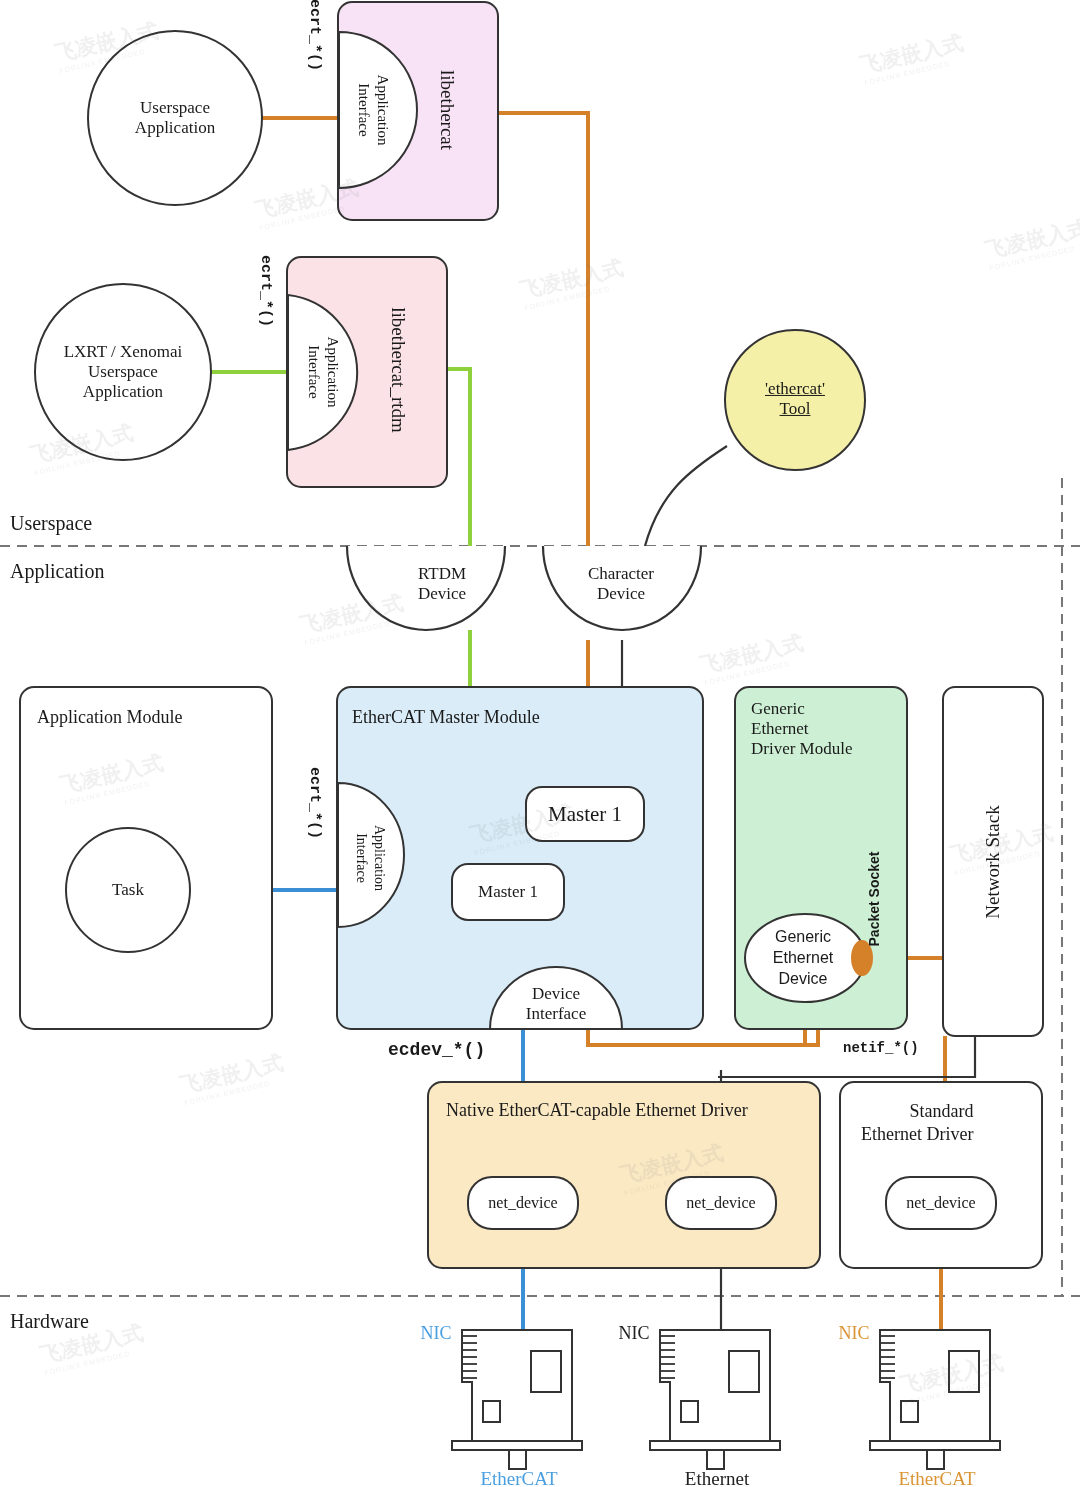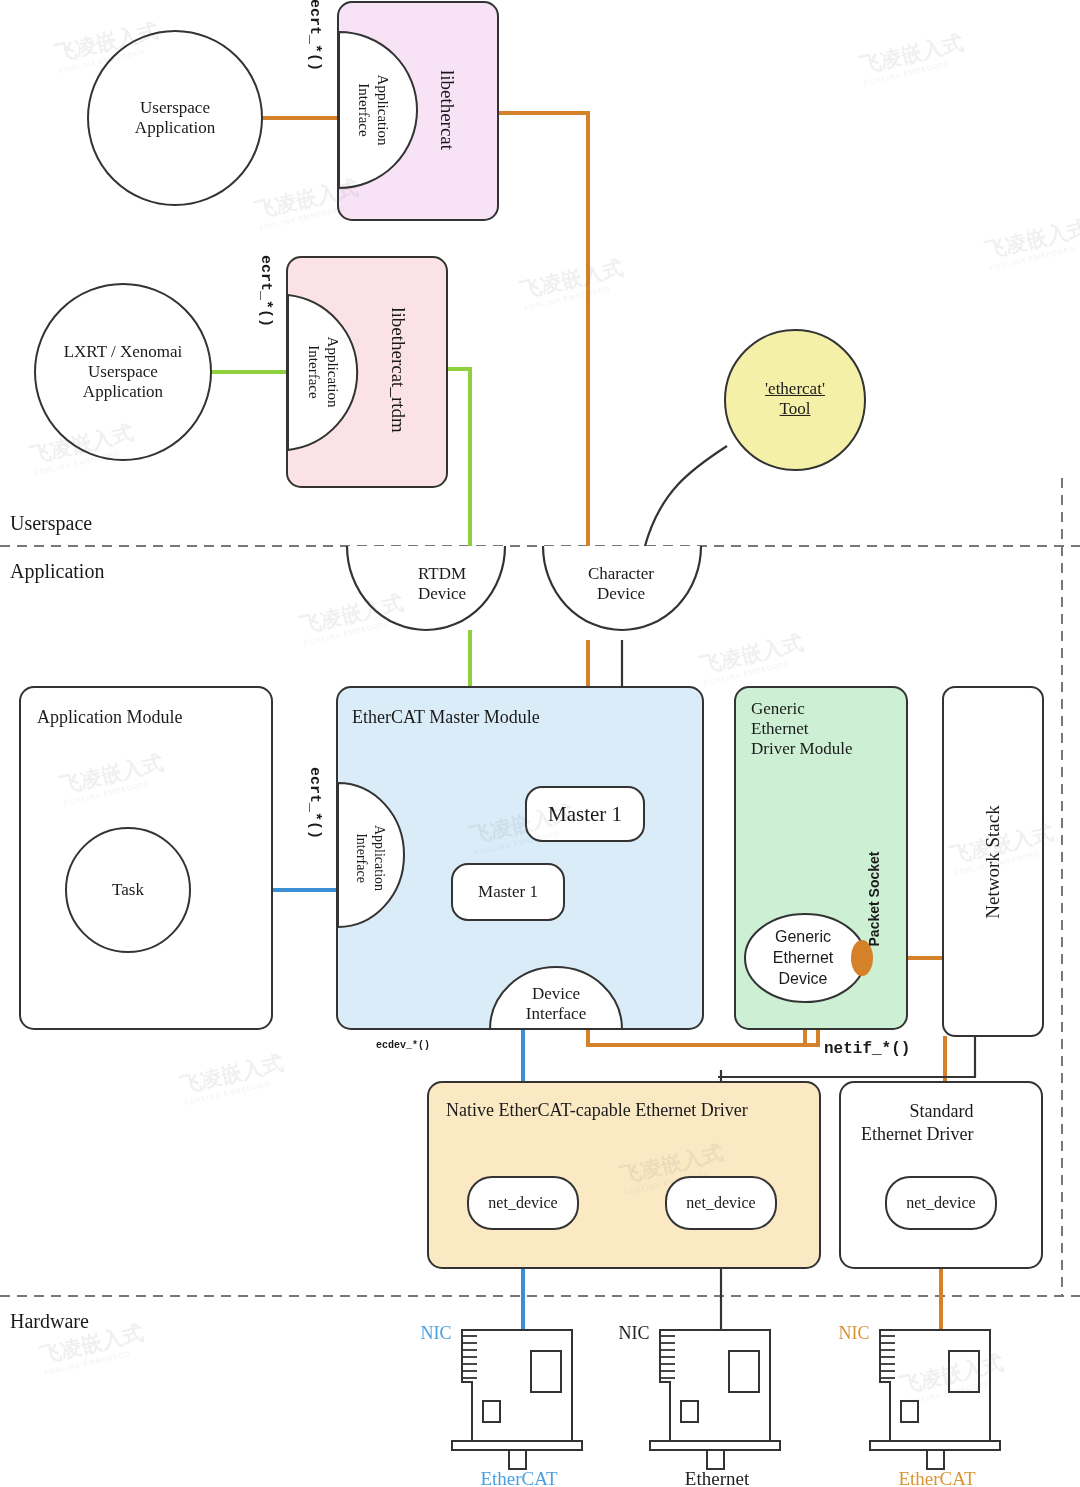--- a/index.html
+++ b/index.html
@@ -205,22 +205,22 @@
 <div class="lbl serif ctr" style="left:128px;top:890px;font-size:17px;">Task</div>
 
 <div class="lbl serif" style="left:352px;top:707px;font-size:18px;">EtherCAT Master Module</div>
 <div class="lbl serif ctr" style="left:370px;top:858px;font-size:14px;transform:translate(-50%,-50%) rotate(90deg);line-height:1.25;"><span style="white-space:pre-line">Application
 Interface</span></div>
 <div class="lbl serif ctr" style="left:585px;top:814px;font-size:21px;">Master 1</div>
 <div class="lbl serif ctr" style="left:508px;top:892px;font-size:17px;">Master 1</div>
 <div class="lbl serif ctr" style="left:556px;top:1004px;font-size:17px;"><span style="white-space:pre-line">Device
 Interface</span></div>
 
-<div class="lbl mono" style="left:376px;top:1040px;font-size:10px;">ecdev_*()</div>
-<div class="lbl mono" style="left:824px;top:1040px;font-size:16px;">netif_*()</div>
+<div class="lbl mono" style="left:388px;top:1040px;font-size:18px;">ecdev_*()</div>
+<div class="lbl mono" style="left:843px;top:1040px;font-size:14px;">netif_*()</div>
 
 <div class="lbl serif" style="left:751px;top:699px;font-size:17px;line-height:1.18;"><span style="white-space:pre-line">Generic
 Ethernet
 Driver Module</span></div>
 <div class="lbl sans ctr" style="left:803px;top:958px;font-size:16px;line-height:1.3;"><span style="white-space:pre-line">Generic
 Ethernet
 Device</span></div>
 <div class="lbl sans" style="left:874px;top:899px;font-size:14px;font-weight:bold;transform:translate(-50%,-50%) rotate(-90deg);">Packet Socket</div>
 
 <div class="lbl serif" style="left:993px;top:862px;font-size:19px;transform:translate(-50%,-50%) rotate(-90deg);">Network Stack</div>

